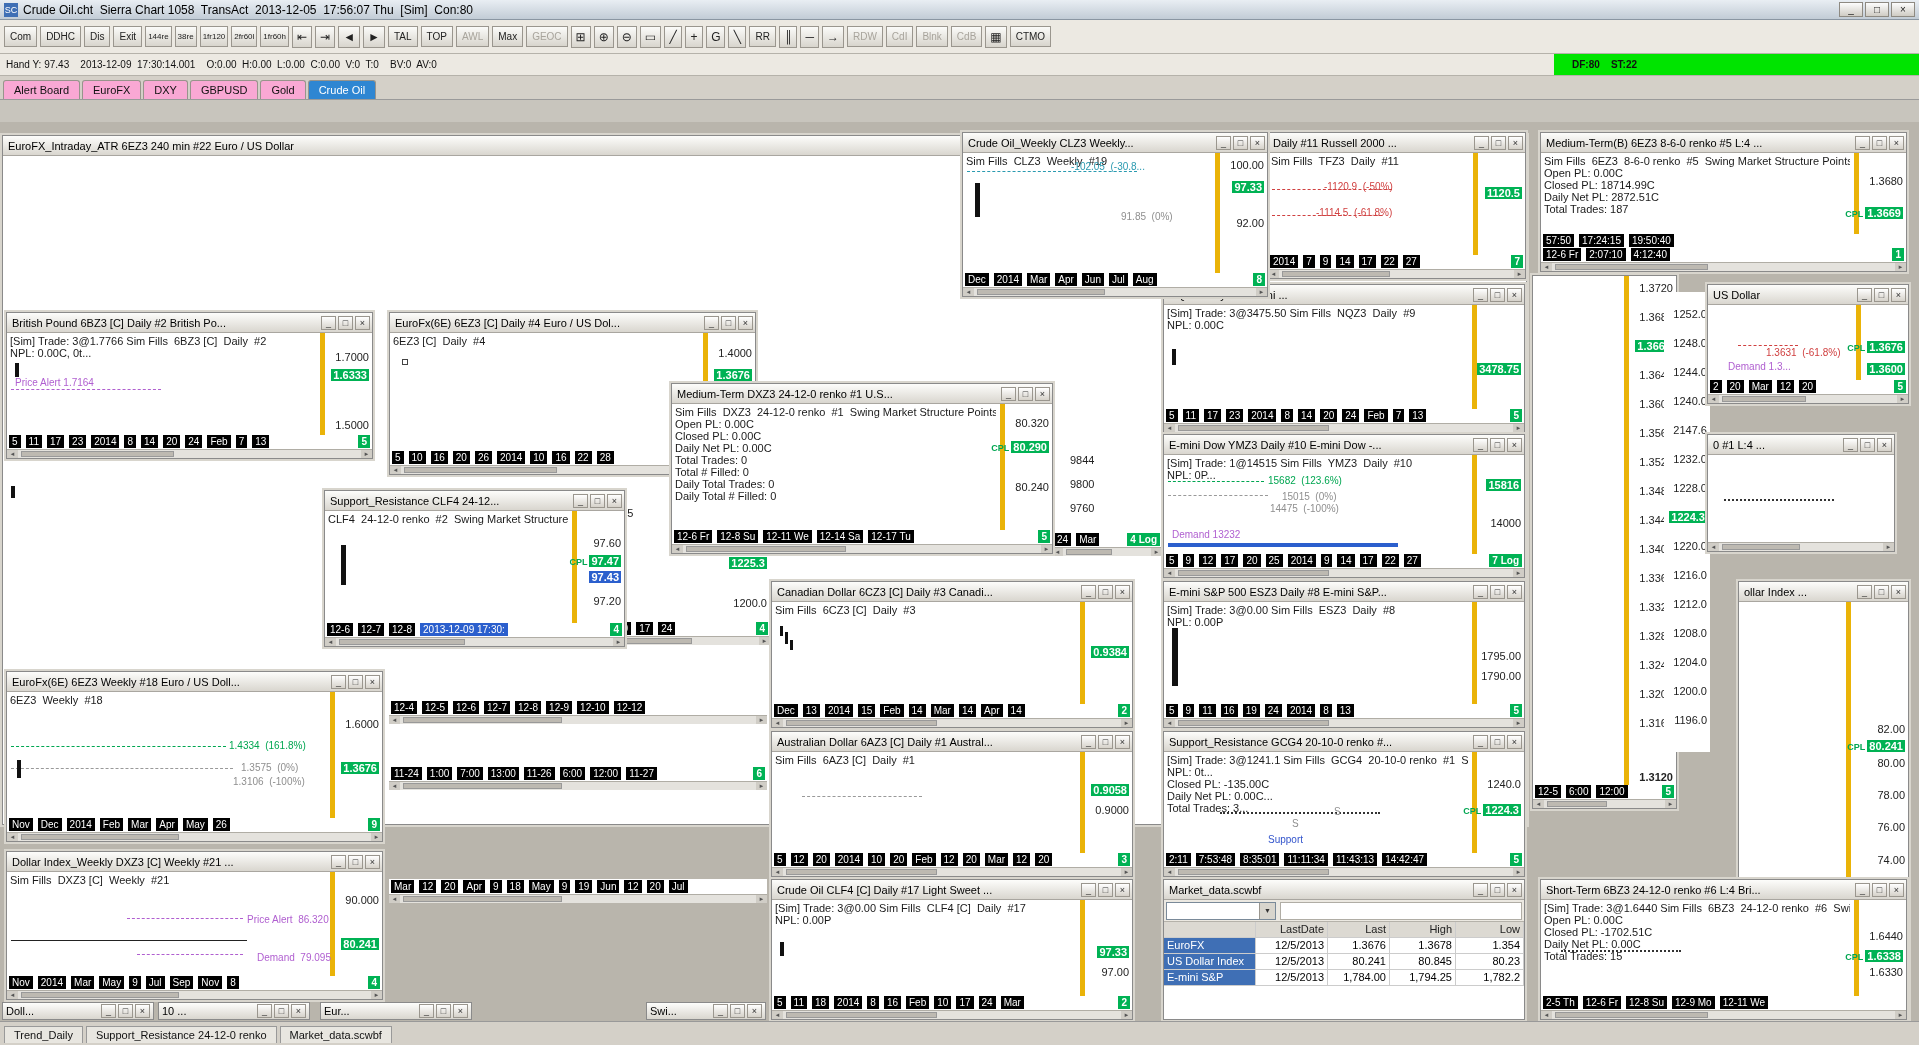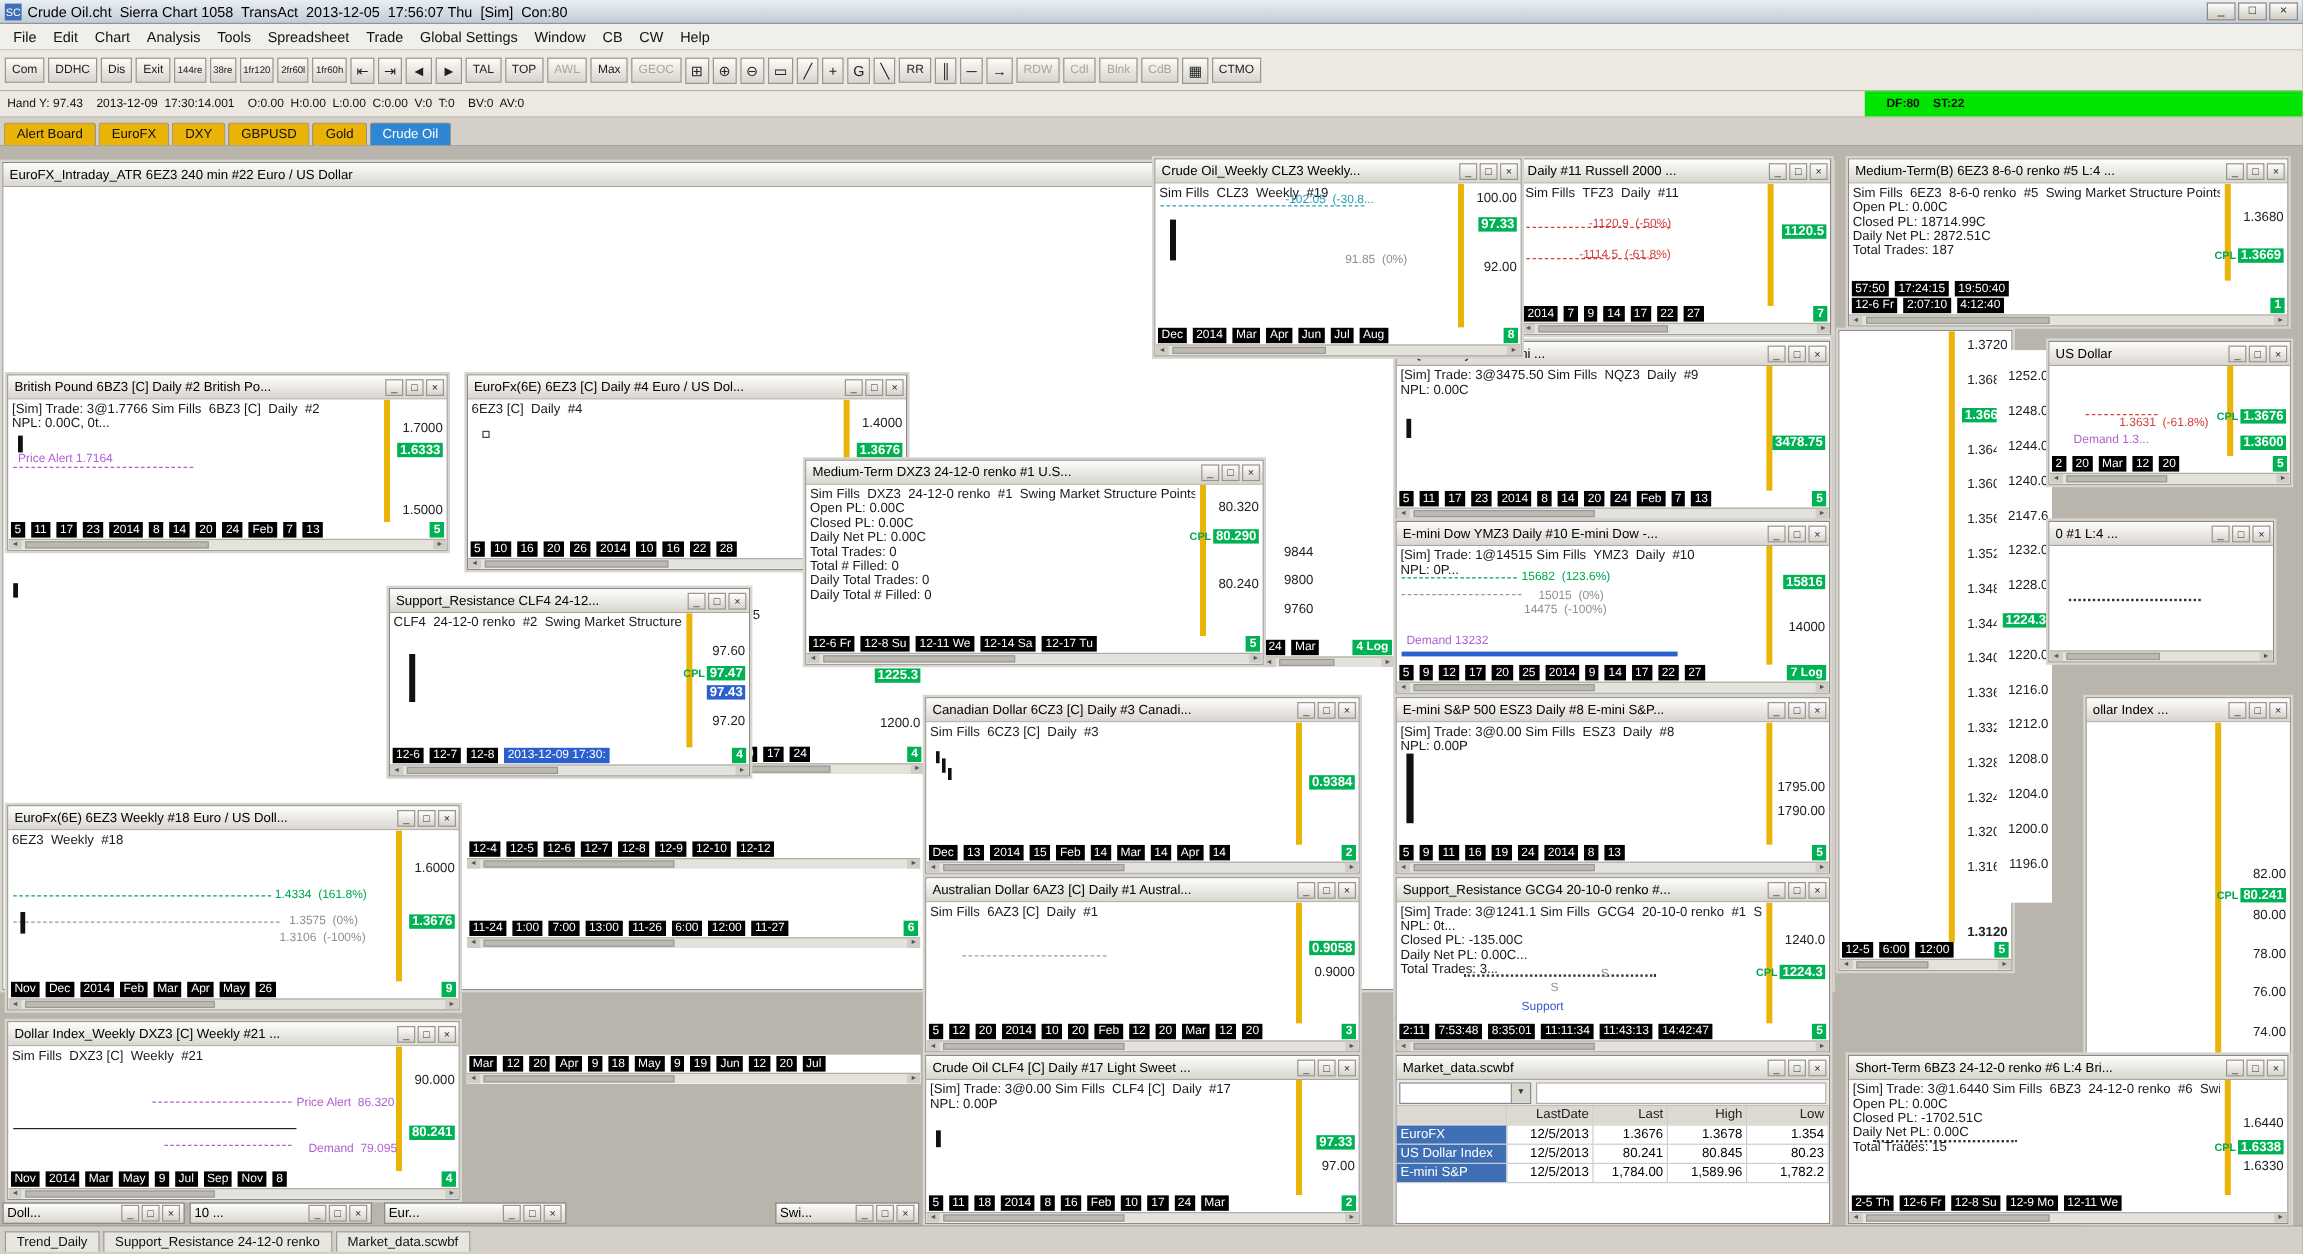--- a/index.html
+++ b/index.html
@@ -16,21 +16,21 @@
   .menu-item{font-size:12px;padding:2px 7px;color:#111;}
   .toolbar{height:34px;background:#ece9e2;display:flex;align-items:center;gap:3px;padding:0 4px;border-bottom:1px solid #b5b2aa;overflow:hidden;}
   .tb-btn{font-size:10px;padding:4px 5px;background:linear-gradient(#fbfbf9,#d8d5cd);border:1px solid #9a968e;min-width:18px;text-align:center;color:#222;}
   .tb-btn.sm{font-size:8px;padding:5px 2px;}
   .tb-btn.dis{color:#a8a49c;}
   .tb-btn.ico{font-size:12px;padding:3px 4px;}
   .statusbar{height:22px;background:#ece9e2;border-bottom:1px solid #b5b2aa;display:flex;align-items:center;font-size:10px;color:#111;}
   .statustext{padding-left:6px;flex:1;white-space:pre;overflow:hidden;}
   .statusgreen{background:#00e400;width:365px;height:100%;display:flex;align-items:center;padding-left:18px;font-weight:bold;white-space:pre;}
   .charttabs{height:24px;background:#d4d0c8;display:flex;align-items:flex-end;padding-left:3px;gap:2px;border-bottom:1px solid #9a9a9a;}
-  .ctab{font-size:11px;padding:3px 10px;background:#eab308;border:1px solid #98948c;border-bottom:none;border-radius:3px 3px 0 0;color:#111;}
+  .ctab{font-size:11px;padding:3px 10px;background:#f9a8d4;border:1px solid #98948c;border-bottom:none;border-radius:3px 3px 0 0;color:#111;}
   .ctab.active{background:#2f86d2;color:#fff;}
 
   
   .mdi{position:absolute;top:122px;left:0;width:1919px;height:899px;background:#b9b5ac;overflow:hidden;}
 
   
   .win{position:absolute;background:#fff;border:1px solid #8a8a8a;box-shadow:0 0 0 2px #d8d5cd;}
   .win.bare{border:none;box-shadow:none;}
   .tbar{height:20px;background:linear-gradient(#fdfdfb,#d9d6cf);border-bottom:1px solid #a9a6a0;display:flex;align-items:center;padding:0 2px;overflow:hidden;}
   .ttext{flex:1;font-size:11px;white-space:nowrap;overflow:hidden;color:#000;padding-left:3px;}
@@ -98,34 +98,20 @@
   <div class="titlebar">
     <span class="appicon">SC</span>
     <span class="apptitle">Crude Oil.cht  Sierra Chart 1058  TransAct  2013-12-05  17:56:07 Thu  [Sim]  Con:80</span>
     <span class="winctl">
       <span class="wc">_</span>
       <span class="wc">□</span>
       <span class="wc">×</span>
     </span>
   </div>
 
-  <div class="menubar">
-      <span class="menu-item">File</span>
-      <span class="menu-item">Edit</span>
-      <span class="menu-item">Chart</span>
-      <span class="menu-item">Analysis</span>
-      <span class="menu-item">Tools</span>
-      <span class="menu-item">Spreadsheet</span>
-      <span class="menu-item">Trade</span>
-      <span class="menu-item">Global Settings</span>
-      <span class="menu-item">Window</span>
-      <span class="menu-item">CB</span>
-      <span class="menu-item">CW</span>
-      <span class="menu-item">Help</span>
-    </div>
 
   <div class="toolbar">
       <span class="tb-btn">Com</span>
       <span class="tb-btn">DDHC</span>
       <span class="tb-btn">Dis</span>
       <span class="tb-btn">Exit</span>
       <span class="tb-btn sm">144re</span>
       <span class="tb-btn sm">38re</span>
       <span class="tb-btn sm">1fr120</span>
       <span class="tb-btn sm">2fr60l</span>
@@ -688,21 +674,21 @@
               <span class="mdc c0 mdlabel">US Dollar Index</span>
               <span class="mdc c1">12/5/2013</span>
               <span class="mdc c2">80.241</span>
               <span class="mdc c3">80.845</span>
               <span class="mdc c4">80.23</span>
             </div>
             <div class="mdrow">
               <span class="mdc c0 mdlabel">E-mini S&amp;P</span>
               <span class="mdc c1">12/5/2013</span>
               <span class="mdc c2">1,784.00</span>
-              <span class="mdc c3">1,589.96</span>
+              <span class="mdc c3">1,794.25</span>
               <span class="mdc c4">1,782.2</span>
             </div>
           </div>
         </div>
       </div>
       <div class="win" style="left: 1540px; top: 757px; width: 367px; height: 141px; z-index: 8;">
         <div class="tbar">
           <span class="ttext">Short-Term  6BZ3  24-12-0 renko  #6  L:4  Bri...</span>
           <span class="tbtns">
             <span class="tbtn">_</span>

